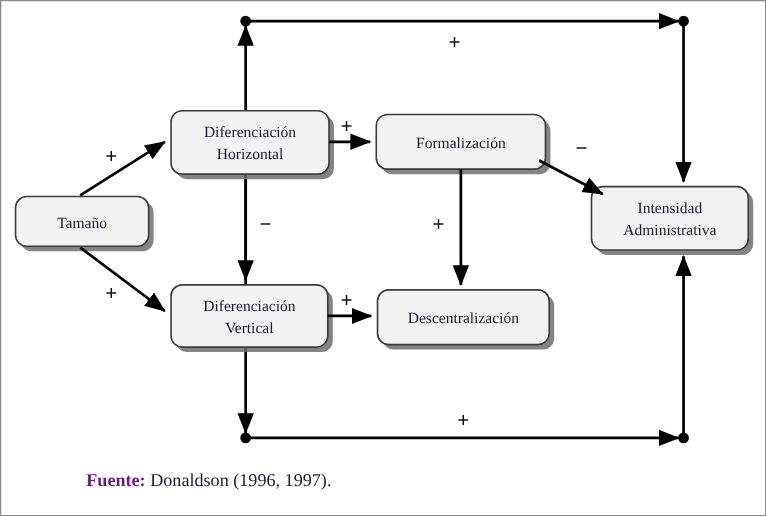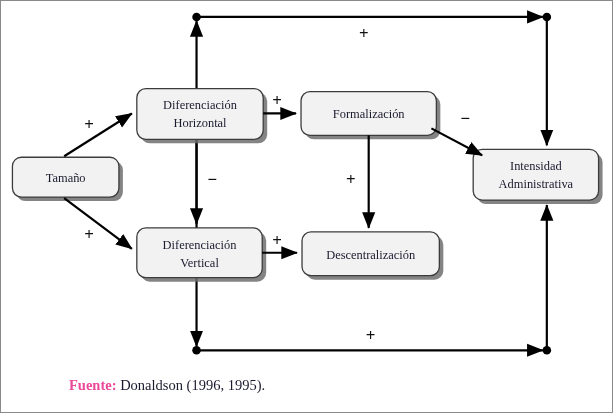--- a/index.html
+++ b/index.html
@@ -58,21 +58,21 @@
     position: absolute;
     left: 68px;
     top: 376px;
     font-family: "Liberation Serif", serif;
     font-size: 14.5px;
     color: #1a1a2e;
     white-space: nowrap;
   }
   #caption .caption-strong {
     font-weight: bold;
-    color: #ec4899;
+    color: #701a75;
   }
 </style>
 </head>
 <body>
 
 <div id="figure">
 
   <svg id="diagram-svg" width="611" height="411" viewBox="0 0 613 413">
     <defs>
       <marker id="arrow" markerWidth="9" markerHeight="9" refX="7.2" refY="3.4" orient="auto" markerUnits="strokeWidth">
@@ -167,15 +167,15 @@
       <text class="sign-label" x="351" y="185" text-anchor="middle">+</text>
     </g>
 
     <g>
       <path class="edge" d="M262,253 L297,253" marker-end="url(#arrow)"></path>
       <text class="sign-label" x="277" y="246" text-anchor="middle">+</text>
     </g>
 
   </svg>
 
-  <div id="caption"><span class="caption-strong">Fuente:</span> <span>Donaldson (1996, 1995).</span></div>
+  <div id="caption"><span class="caption-strong">Fuente:</span> <span>Donaldson (1996, 1997).</span></div>
 
 </div>
 
 </body></html>

